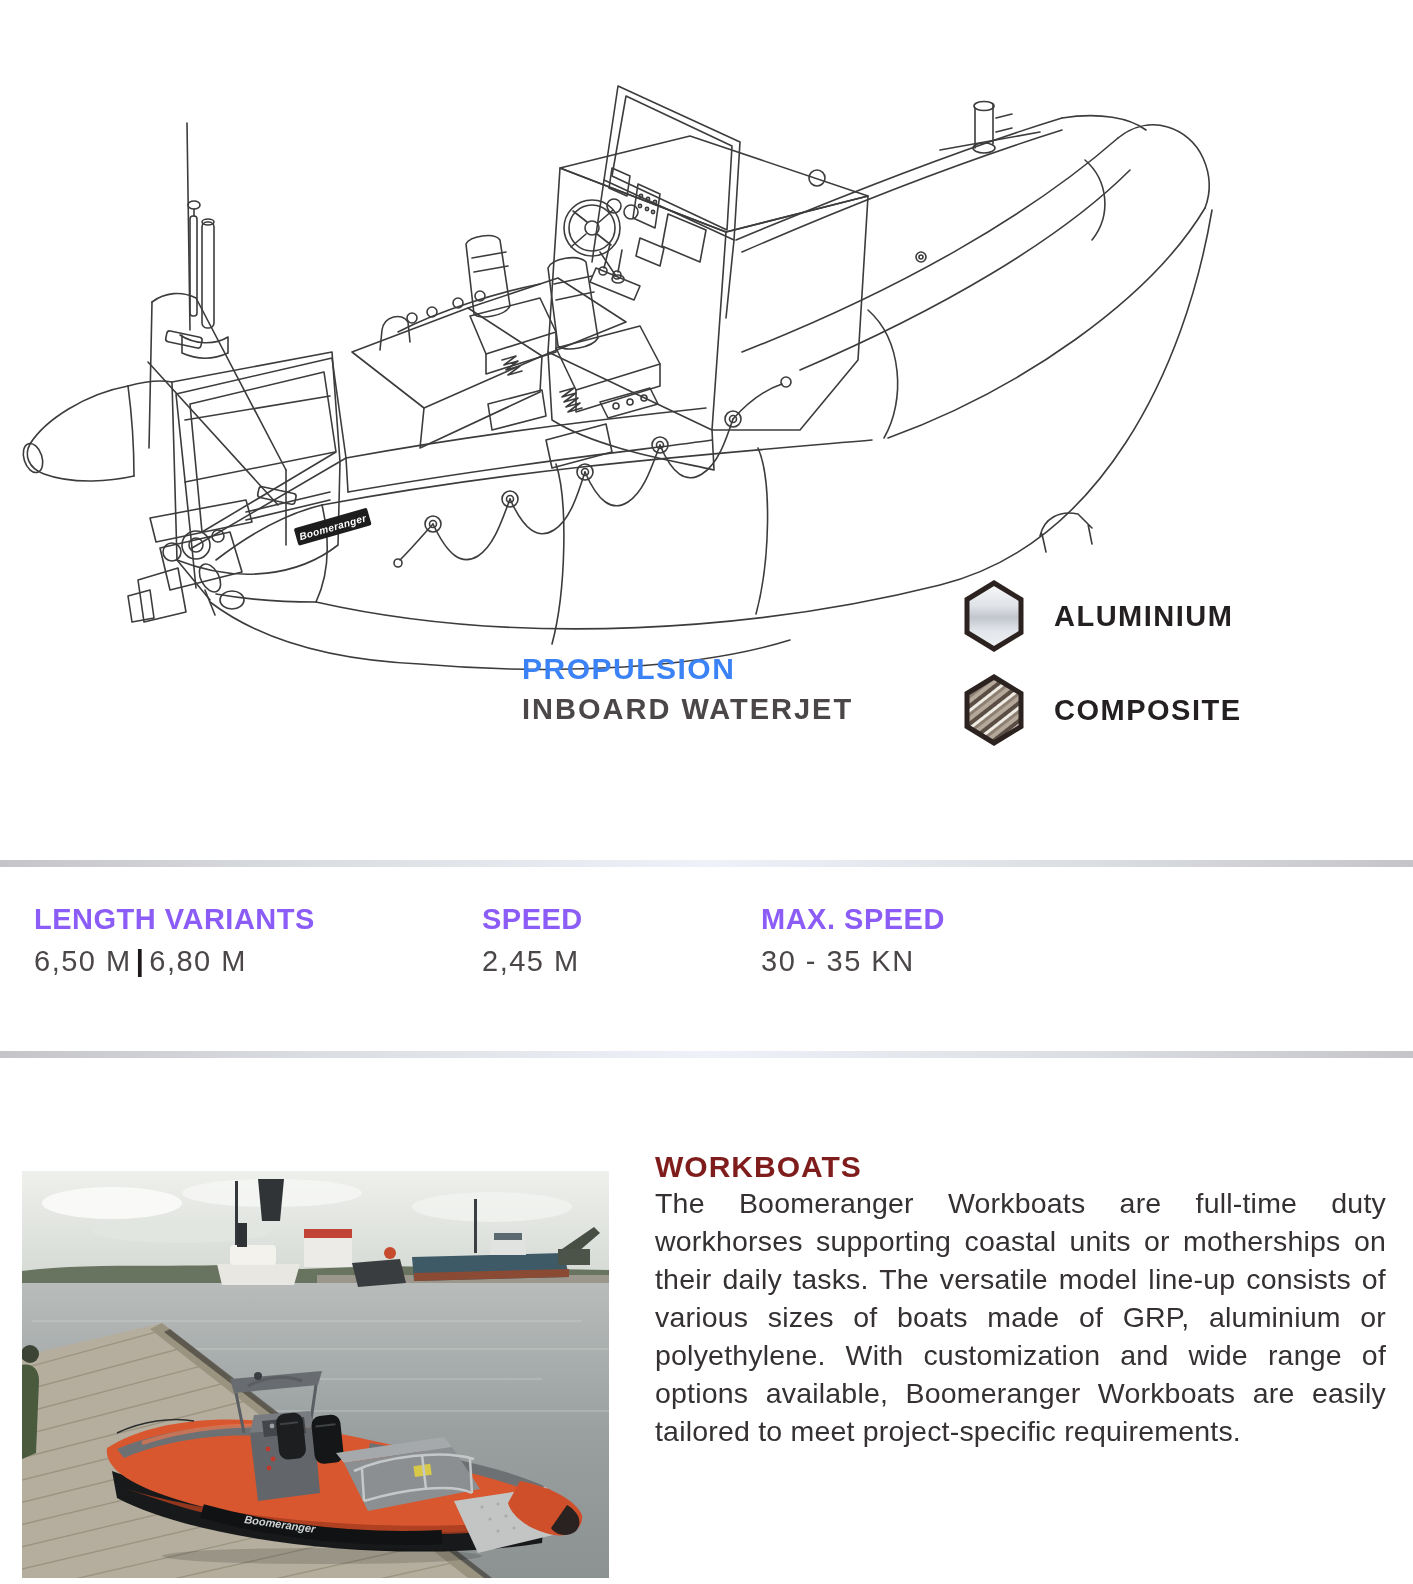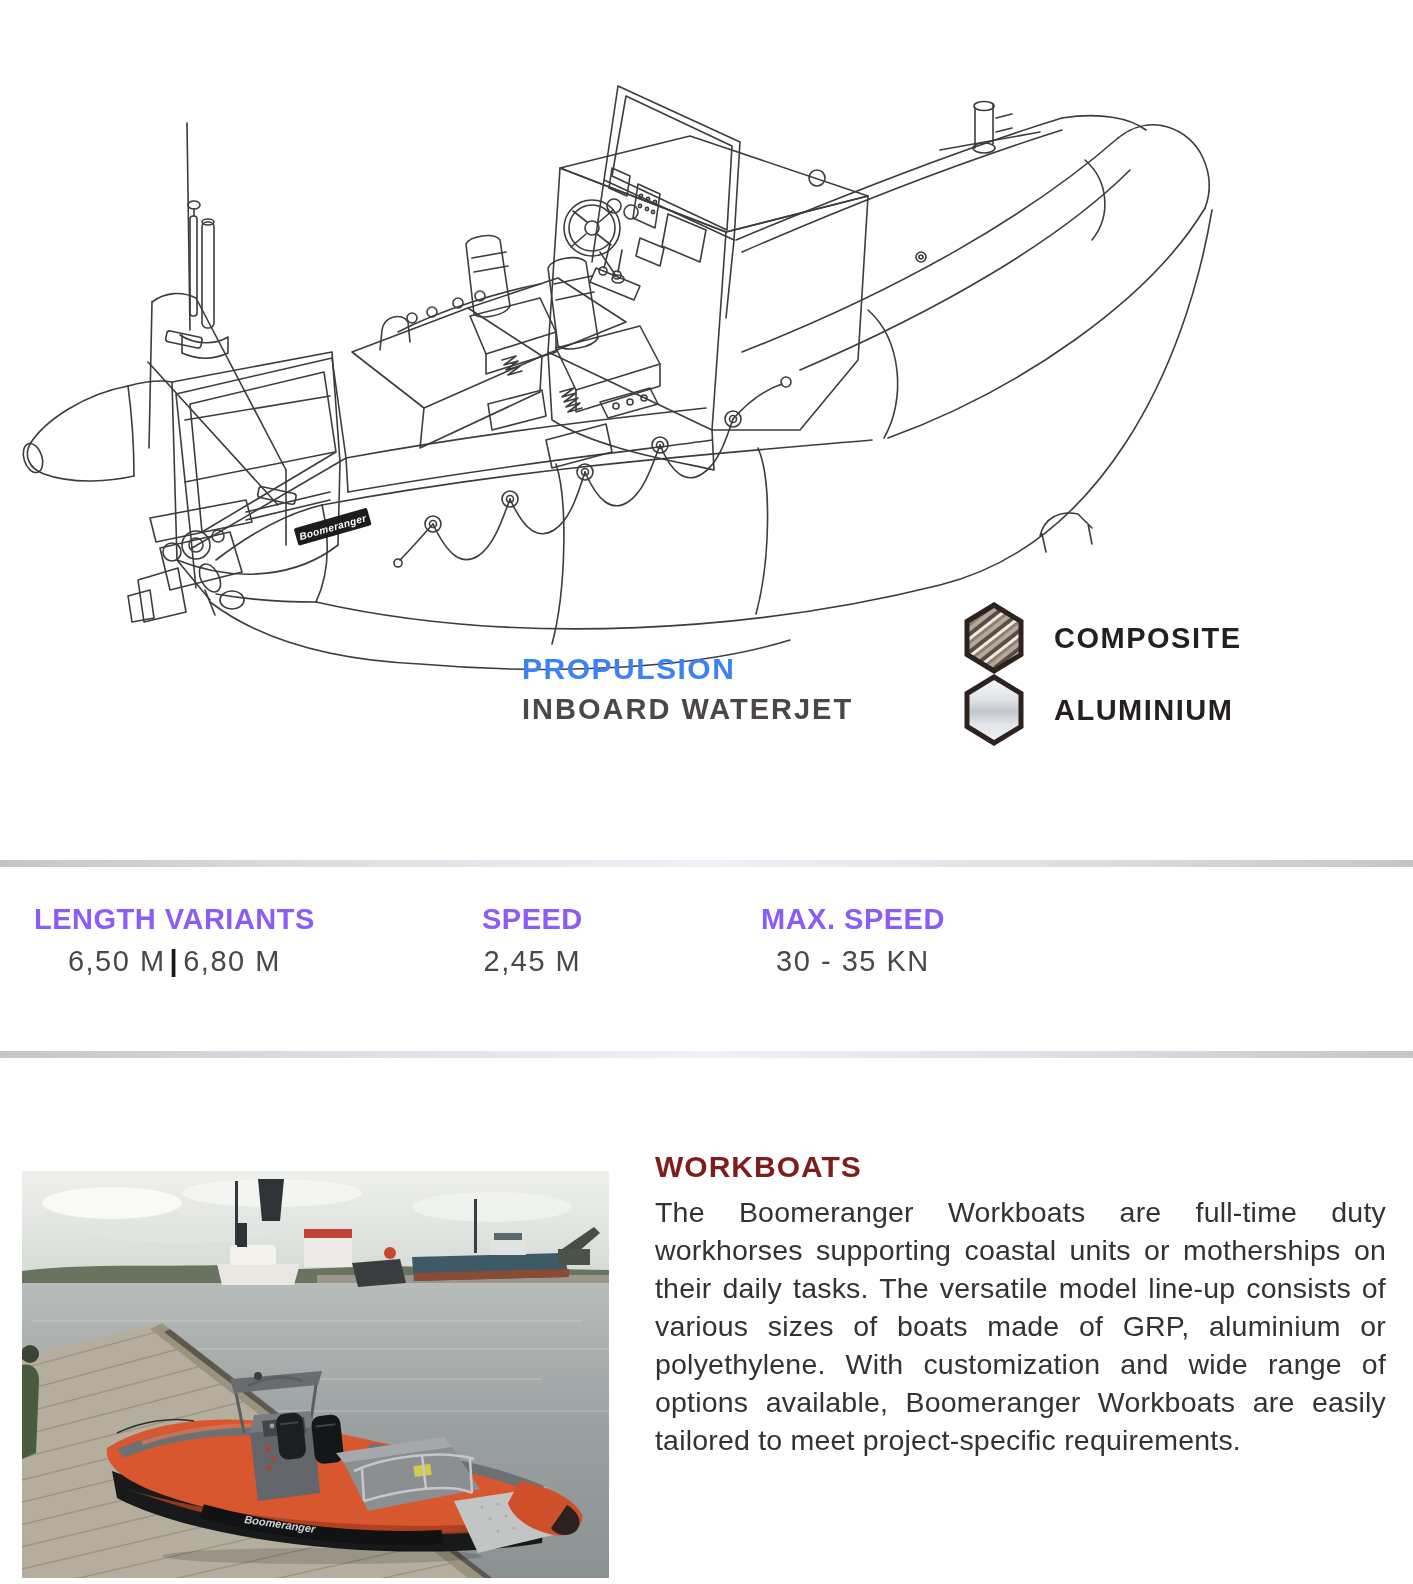--- a/index.html
+++ b/index.html
@@ -15,26 +15,26 @@
   #propulsion .thin{font-size:29px;margin-top:7px;}
   
   .mat-row{display:flex;align-items:center;gap:28px;}
   .mat-label{font-size:29px;font-weight:700;letter-spacing:1.5px;color:#242021;}
   
   .divider{left:0;width:1413px;height:7px;
     background:linear-gradient(90deg,#c5c5c9 0%,#dadde2 22%,#eef1f7 50%,#dadde2 78%,#c5c5c9 100%);}
   
   .spec{top:903px;}
   .spec-label{font-size:29px;font-weight:700;letter-spacing:0.5px;color:#8b5cf6;white-space:nowrap;}
-  .spec-value{font-size:29px;font-weight:400;color:#4b4749;letter-spacing:1.5px;margin-top:9px;white-space:nowrap;text-align:center;}
+  .spec-value{font-size:29px;font-weight:400;color:#4b4749;letter-spacing:1.5px;margin-top:9px;white-space:nowrap;}
   .spec-value .sep{font-weight:700;color:#1c1819;padding:0 4px;}
   
   #workboats{left:655px;top:1150px;width:731px;}
   #workboats .title{font-size:30px;font-weight:700;letter-spacing:1px;color:#7f1d1d;}
-  #workboats .body{margin-top:9px;font-size:28.5px;line-height:38px;color:#353132;
+  #workboats .body{font-size:28.5px;line-height:38px;color:#353132;
                    text-align:justify;letter-spacing:0.2px;}
   svg text{font-family:"Liberation Sans", sans-serif;}
 </style>
 </head>
 <body>
 
 <div id="page">
 
   <svg class="abs" style="left:0;top:0" width="1413" height="760" viewBox="0 0 1413 760">
     <g stroke="#3c3c3c" fill="none" stroke-width="1.6" stroke-linejoin="round" stroke-linecap="round">
@@ -203,49 +203,49 @@
       <text x="333" y="531" text-anchor="middle" font-size="10" font-style="italic" font-weight="700" fill="#ffffff" letter-spacing="0.4">Boomeranger</text>
     </g>
   </svg>
 
   <div id="propulsion" class="abs">
     <div class="hd">PROPULSION</div>
     <div class="thin">INBOARD WATERJET</div>
   </div>
 
   <div class="abs" style="left:962px;top:580px">
+    <div class="mat-row">
+      <svg width="64" height="72" viewBox="0 0 64 72">
+        <defs>
+          <linearGradient id="alu" x1="0" y1="0" x2="0" y2="1">
+            <stop offset="0" stop-color="#fafbfc"></stop>
+              <stop offset="0.35" stop-color="#dfe2e6"></stop>
+            <stop offset="0.52" stop-color="#c2c6cd"></stop>
+              <stop offset="0.72" stop-color="#e2e5e9"></stop>
+            <stop offset="1" stop-color="#f1f3f5"></stop>
+          </linearGradient>
+        </defs>
+        <polygon points="32,3 59,19.5 59,52.5 32,69 5,52.5 5,19.5" fill="url(#alu)" stroke="#2c2320" stroke-width="5"></polygon>
+      </svg>
+      <span class="mat-label">ALUMINIUM</span>
+    </div>
     <div class="mat-row" style="margin-top:22px">
       <svg width="64" height="72" viewBox="0 0 64 72">
         <defs>
           <pattern id="carbon" width="14" height="14" patternUnits="userSpaceOnUse" patternTransform="rotate(-38)">
             <rect width="14" height="14" fill="#cfc5b8"></rect>
             <rect y="0" width="14" height="4" fill="#5a4e44"></rect>
             <rect y="4" width="14" height="3" fill="#efece6"></rect>
             <rect y="7" width="14" height="3" fill="#8d7f72"></rect>
             <rect y="10" width="14" height="4" fill="#b3a89a"></rect>
           </pattern>
         </defs>
         <polygon points="32,3 59,19.5 59,52.5 32,69 5,52.5 5,19.5" fill="url(#carbon)" stroke="#2c2320" stroke-width="5"></polygon>
       </svg>
       <span class="mat-label">COMPOSITE</span>
-    </div>
-    <div class="mat-row">
-      <svg width="64" height="72" viewBox="0 0 64 72">
-        <defs>
-          <linearGradient id="alu" x1="0" y1="0" x2="0" y2="1">
-            <stop offset="0" stop-color="#fafbfc"></stop>
-              <stop offset="0.35" stop-color="#dfe2e6"></stop>
-            <stop offset="0.52" stop-color="#c2c6cd"></stop>
-              <stop offset="0.72" stop-color="#e2e5e9"></stop>
-            <stop offset="1" stop-color="#f1f3f5"></stop>
-          </linearGradient>
-        </defs>
-        <polygon points="32,3 59,19.5 59,52.5 32,69 5,52.5 5,19.5" fill="url(#alu)" stroke="#2c2320" stroke-width="5"></polygon>
-      </svg>
-      <span class="mat-label">ALUMINIUM</span>
     </div>
   </div>
 
   <div class="abs divider" style="top:860px"></div>
   <div class="abs divider" style="top:1051px"></div>
 
   <div class="abs spec" style="left:34px">
     <div class="spec-label">LENGTH VARIANTS</div>
     <div class="spec-value"><span>6,50 M</span><span class="sep">|</span><span>6,80 M</span></div>
   </div>

